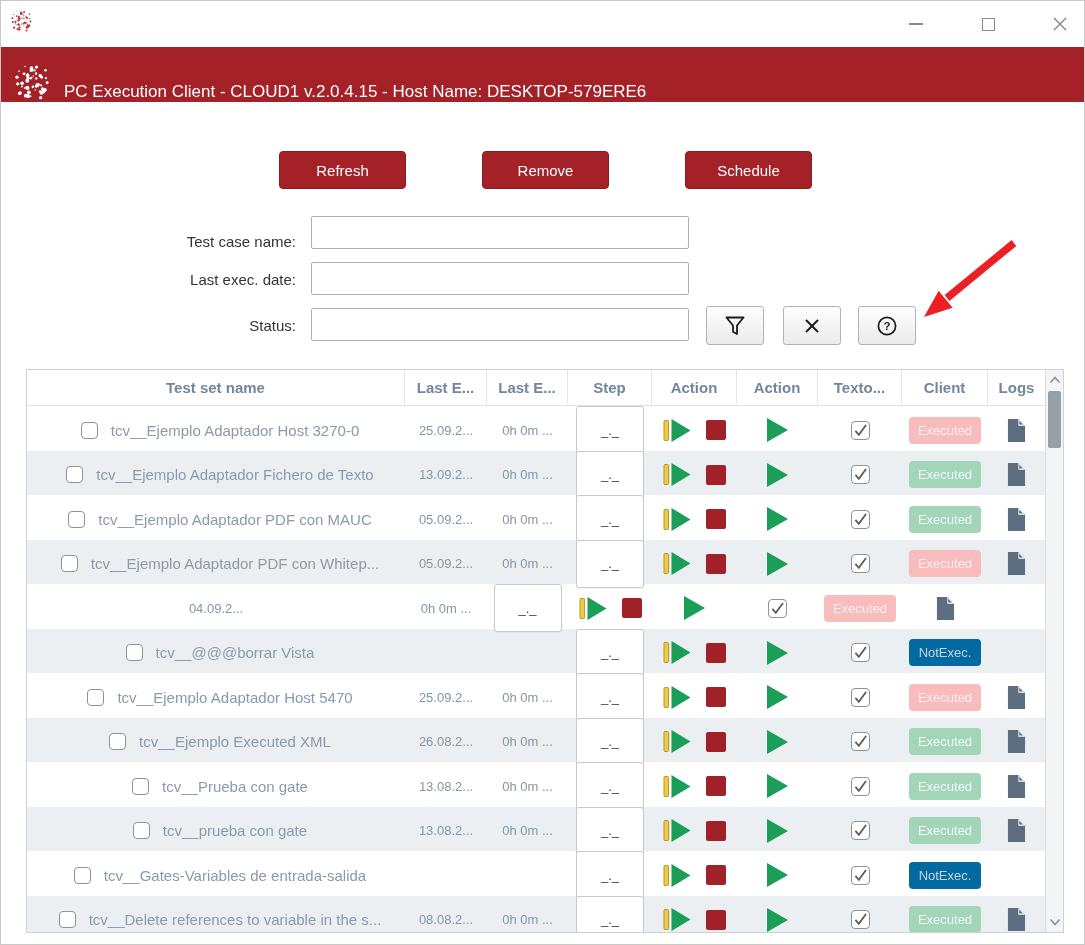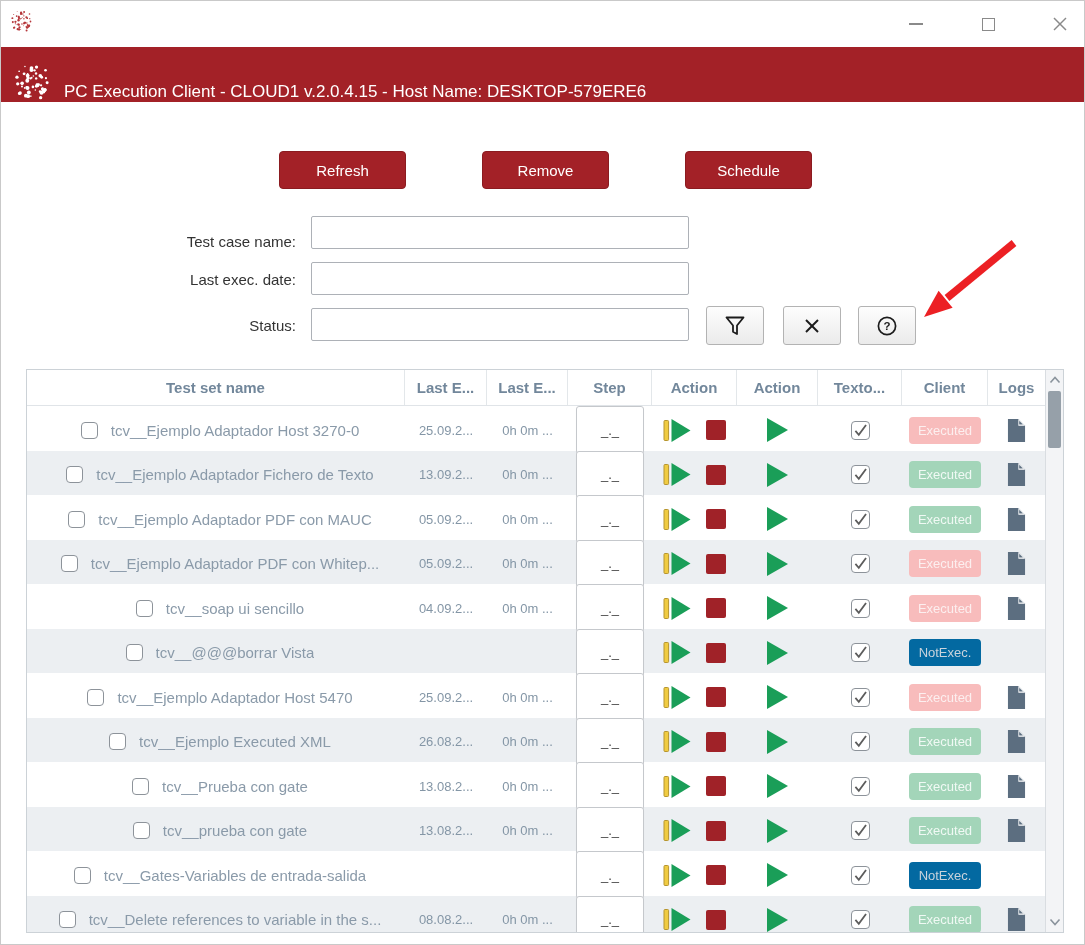--- a/index.html
+++ b/index.html
@@ -456,24 +456,20 @@
       <span class="iconbtn">
         <svg width="19" height="23" viewBox="0 0 20 24">
           <path d="M1 0 H12 L19 7 V24 H1 Z" fill="#5C6E80"></path>
           <path d="M12 0 V7 H19 Z" fill="#FFFFFF"></path>
           <path d="M12.8 1.8 V5.8 H16.8 Z" fill="#5C6E80"></path>
         </svg>
       </span>
     </div>
   </div>
         <div class="trow">
-    <div class="c name-c">
-      <span class="cb"></span>
-      <span class="nm">tcv__soap ui sencillo</span>
-    </div>
     <div class="c">
             <span class="datetxt">04.09.2...</span>
           </div>
     <div class="c">
             <span class="datetxt">0h 0m ...</span>
           </div>
     <div class="c">
             <input class="stepin" value="_._" style="">
           </div>
     <div class="c debug-c">

